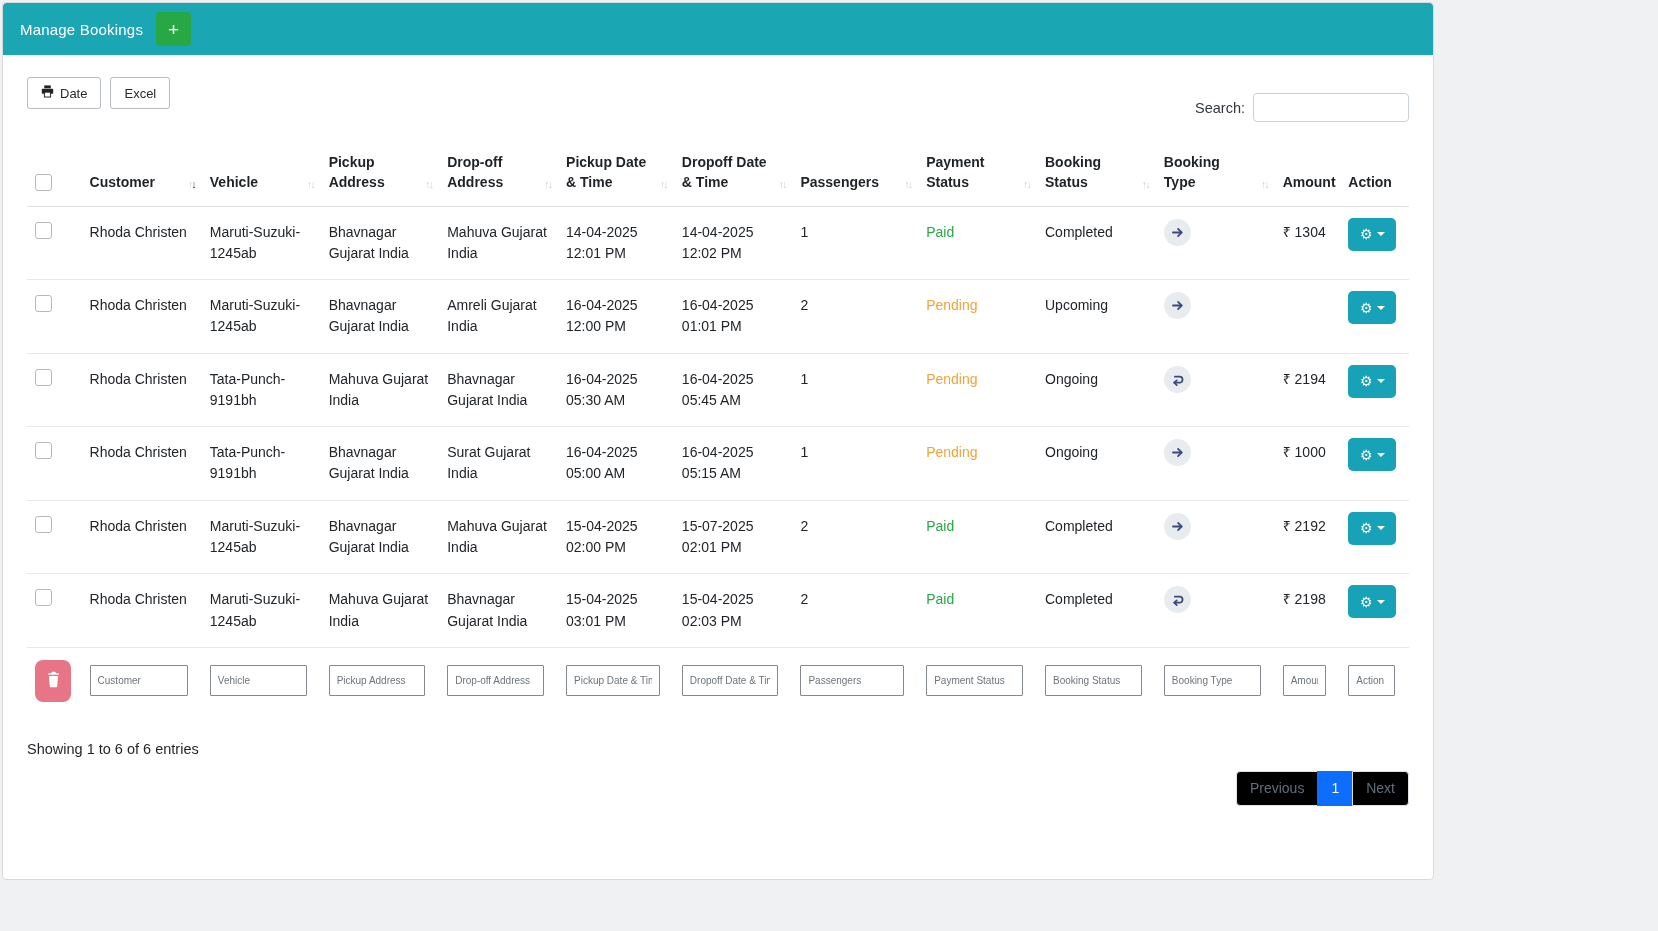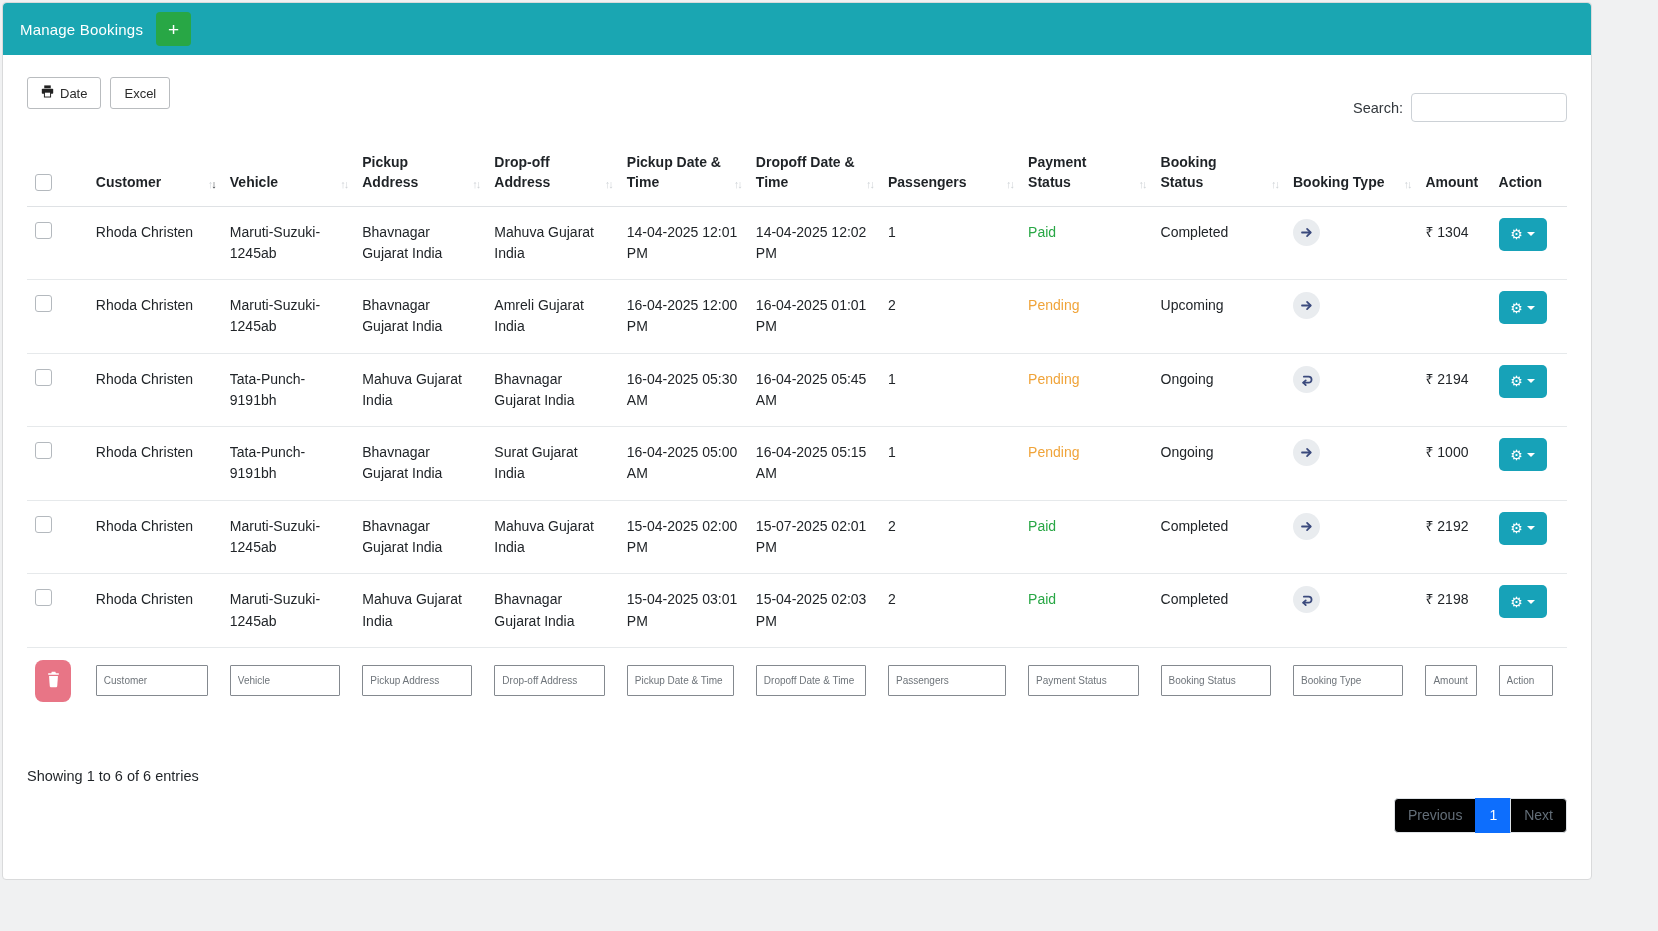--- a/index.html
+++ b/index.html
@@ -4,21 +4,21 @@
 <style>
   * { box-sizing: border-box; margin: 0; padding: 0; }
   html,body { width: 1658px; height: 931px; }
   body {
     background: #f0f1f2;
     font-family: "Liberation Sans", sans-serif;
     color: #212529;
   }
   .card {
     margin: 2px;
-    width: 1590px;
+    width: 1432px;
     background: #fff;
     border: 1px solid #d9dadb;
     border-radius: 4px;
     min-height: 878px;
   }
   
   .titlebar {
     height: 52px;
     background: #1aa6b2;
     border-radius: 4px 4px 0 0;
@@ -121,21 +121,21 @@
   }
   .filter-input {
     width: calc(100% - 6px); height: 31px;
     border: 1px solid #84898f; border-radius: 1px;
     padding: 0 7px; font-size: 10px;
     font-family: "Liberation Sans", sans-serif;
     color: #333;
   }
   .filter-input::placeholder { color: #6e747a; font-size: 10px; }
   
-  .entries-info { margin-top: 52px; font-size: 14.5px; color: #1f2327; }
+  .entries-info { margin-top: 25px; font-size: 14.5px; color: #1f2327; }
   .pagination-row { display: flex; justify-content: flex-end; padding: 14px 0 26px 0; }
   .pagination { display: flex; }
   .page-item {
     border: 1px solid #dee2e6; background: #000000;
     padding: 8px 13px; font-size: 14px; color: #636e78;
     margin-left: -1px; cursor: pointer; text-decoration: none;
     line-height: 1.2;
   }
   .page-item:first-child { border-radius: 4px 0 0 4px; margin-left: 0; }
   .page-item:last-child { border-radius: 0 4px 4px 0; }

